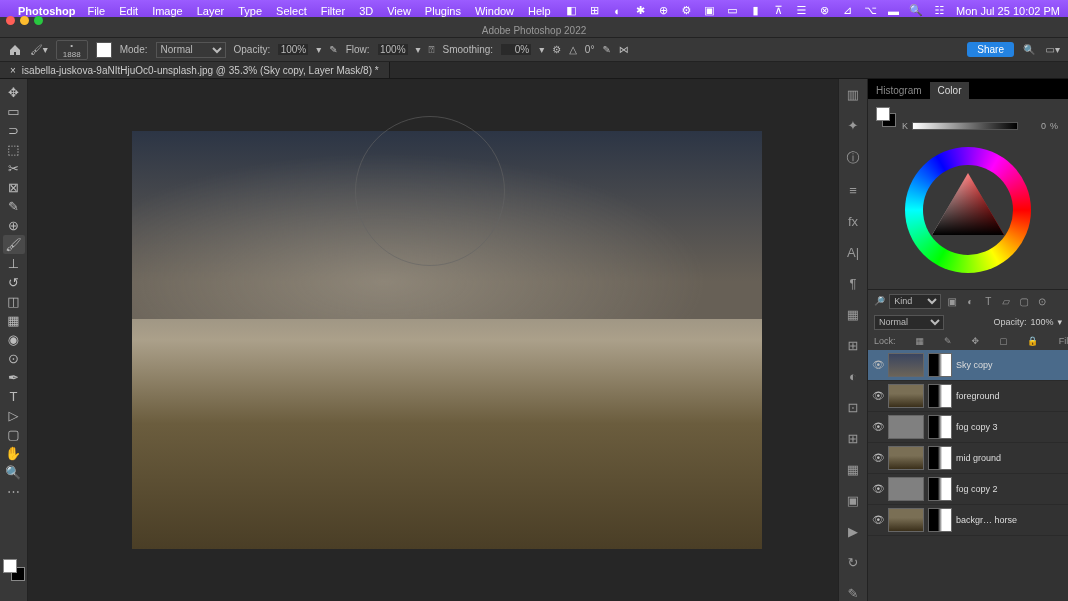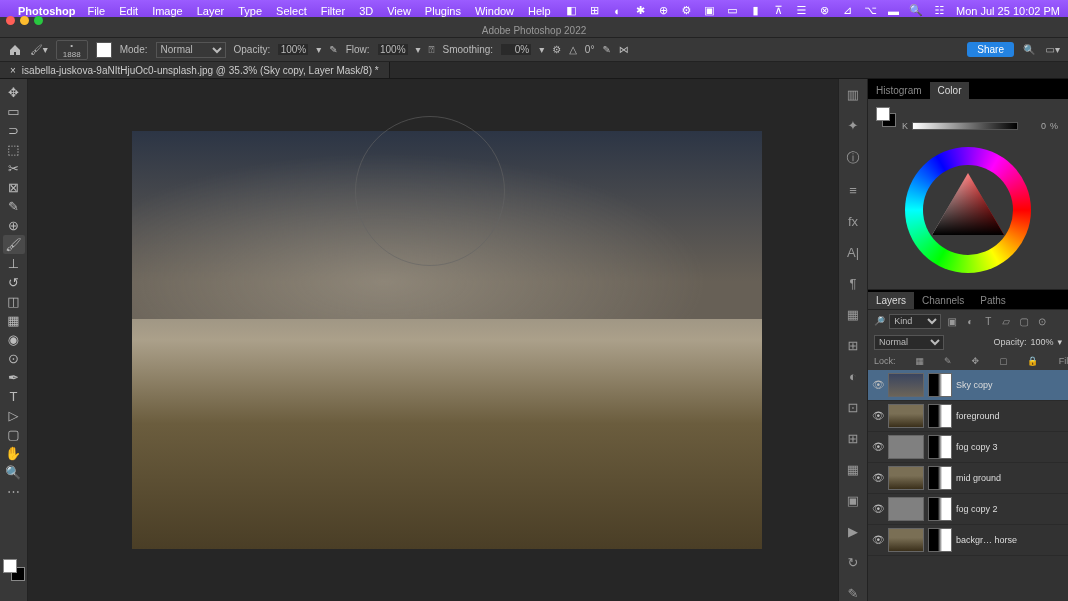--- a/index.html
+++ b/index.html
@@ -233,25 +233,20 @@
       <div class="kslider">
         <span>K</span>
         <div class="track"></div>
         <span class="val">0</span>
         <span>%</span>
       </div>
       <div class="wheel"></div>
       <div class="triw"></div>
     </div>
 
-    <div class="ptabs" style="border-top:1px solid #222">
-      <div class="ptab active">Layers</div>
-      <div class="ptab">Channels</div>
-      <div class="ptab">Paths</div>
-    </div>
     <div class="layerspanel">
       <div class="lfilter">
         <span style="font-size:9px">🔎</span>
         <select><option>Kind</option></select>
         <span class="ficon">▣</span>
         <span class="ficon">◐</span>
         <span class="ficon">T</span>
         <span class="ficon">▱</span>
         <span class="ficon">▢</span>
         <span class="ficon">⊙</span>

